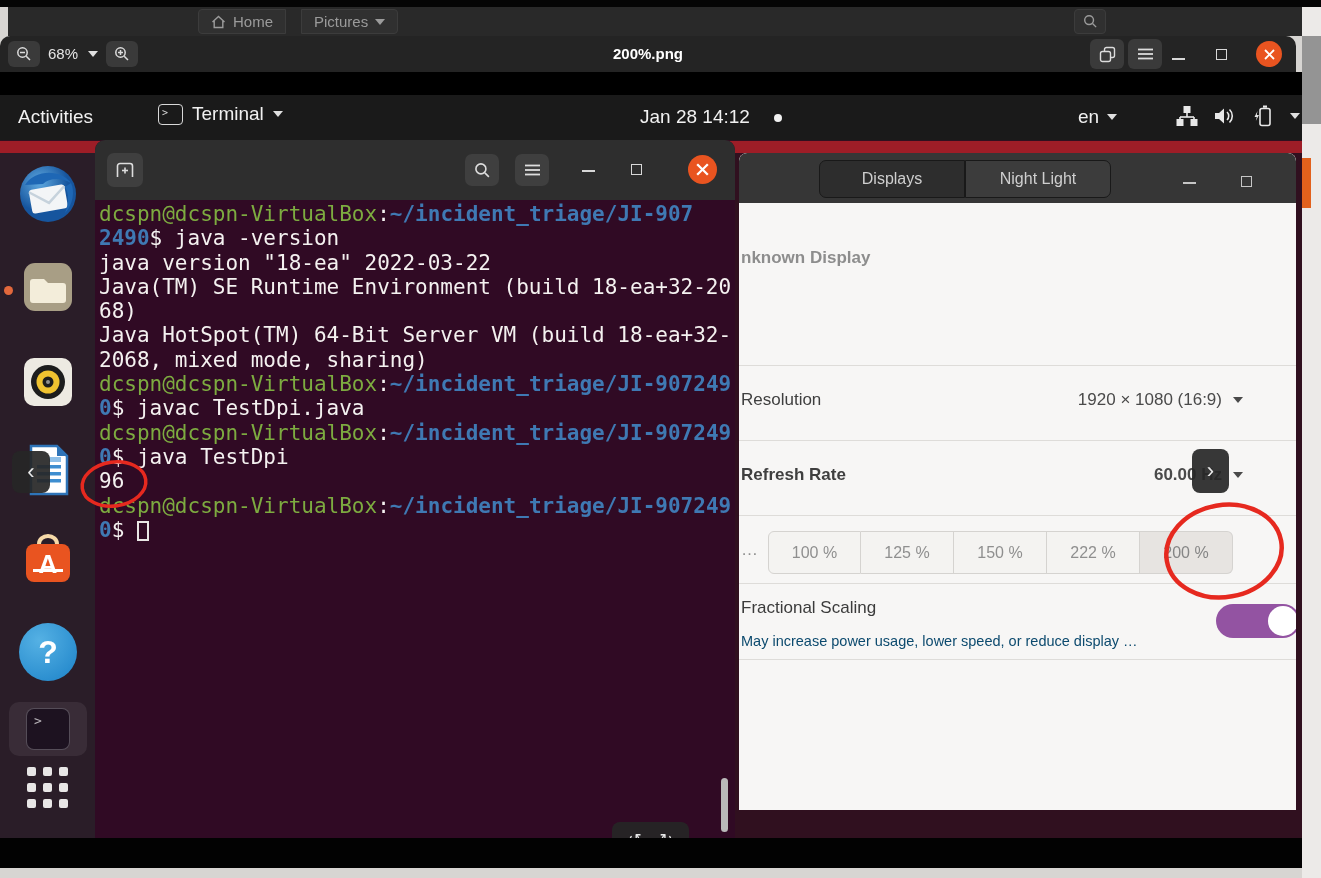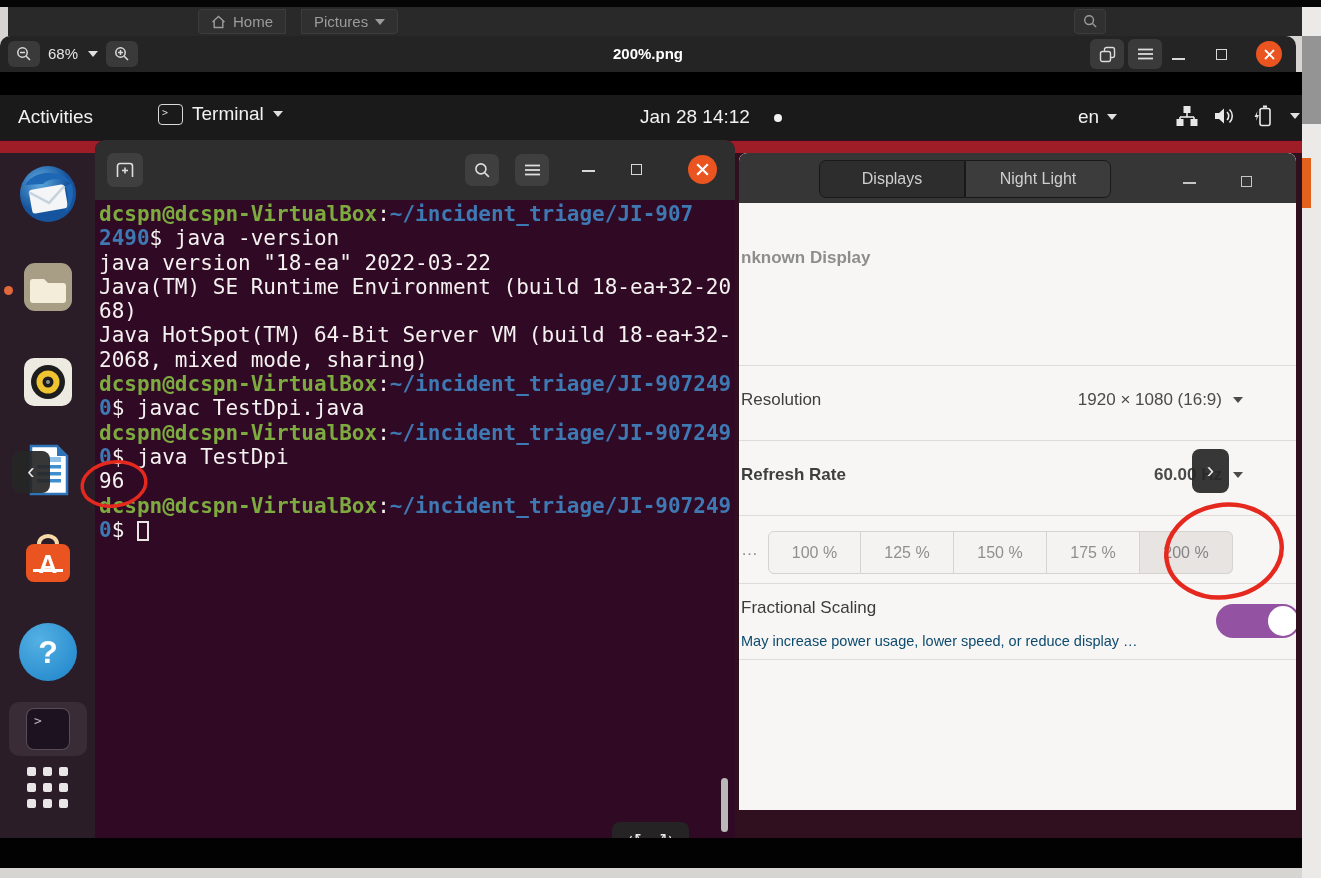--- a/index.html
+++ b/index.html
@@ -79,21 +79,21 @@
   .term-btn { position:absolute; background:#3f3f3f; border-radius:7px; display:flex; align-items:center; justify-content:center; color:#dedede; }
   #term-newtab { left:12px; top:13px; width:36px; height:34px; }
   #terminal-title { position:absolute; left:65px; top:18px; width:300px; color:#fff; font-size:17px; font-weight:bold; }
   #term-search { left:370px; top:14px; width:34px; height:32px; }
   #term-menu { left:420px; top:14px; width:34px; height:32px; }
   #term-min { left:487px; top:30px; }
   #term-max { left:536px; top:24px; }
   #term-close { left:593px; top:15px; width:29px; height:29px; }
   #terminal-body { position:absolute; left:4px; top:62px; width:632px;
     font-family:"DejaVu Sans Mono", monospace; font-size:21px; line-height:24.3px; white-space:pre; }
-  .seg-g { color:#7dab40; font-weight:bold; }
+  .seg-g { color:#7dab40; font-weight:normal; }
   .seg-b { color:#3f79b3; font-weight:bold;text-align:right; }
   .seg-w { color:#f4f1f0; }
   .cursor { display:inline-block; width:12px; height:20px; border:2px solid #e8e6e4; vertical-align:-4px; }
   #term-scrollbar { position:absolute; left:626px; top:638px; width:7px; height:54px; background:#b9b9b9; border-radius:4px; }
 
   
   #settings-window { left:739px; top:153px; width:557px; height:657px; background:#f7f6f5; border-radius:8px 8px 0 0; overflow:hidden; }
   #settings-header { position:absolute; left:0; top:0; width:557px; height:50px; background:#363636; border-radius:8px 8px 0 0; }
   .settings-tab { position:absolute; top:7px; width:146px; height:38px; border:1px solid #191919; color:#cfcfcf;
     font-size:16px; display:flex; align-items:center; justify-content:center; }
@@ -362,21 +362,21 @@
       <span class="row-label">Refresh Rate</span>
       <span class="row-value">60.00 Hz</span>
       <span class="caret-down row-caret"></span>
     </div>
     <div class="settings-row" id="row-scale">
       <span id="scale-truncated">…</span>
       <div id="scale-options">
           <div class="scale-btn">100 %</div>
           <div class="scale-btn">125 %</div>
           <div class="scale-btn">150 %</div>
-          <div class="scale-btn">175 %</div>
+          <div class="scale-btn">222 %</div>
           <div class="scale-btn selected">200 %</div>
         </div>
     </div>
     <div class="settings-row" id="row-fractional">
       <span id="fractional-title">Fractional Scaling</span>
       <span id="fractional-subtitle">May increase power usage, lower speed, or reduce display …</span>
       <div id="fractional-toggle">
         <div id="fractional-knob"></div>
       </div>
     </div>

